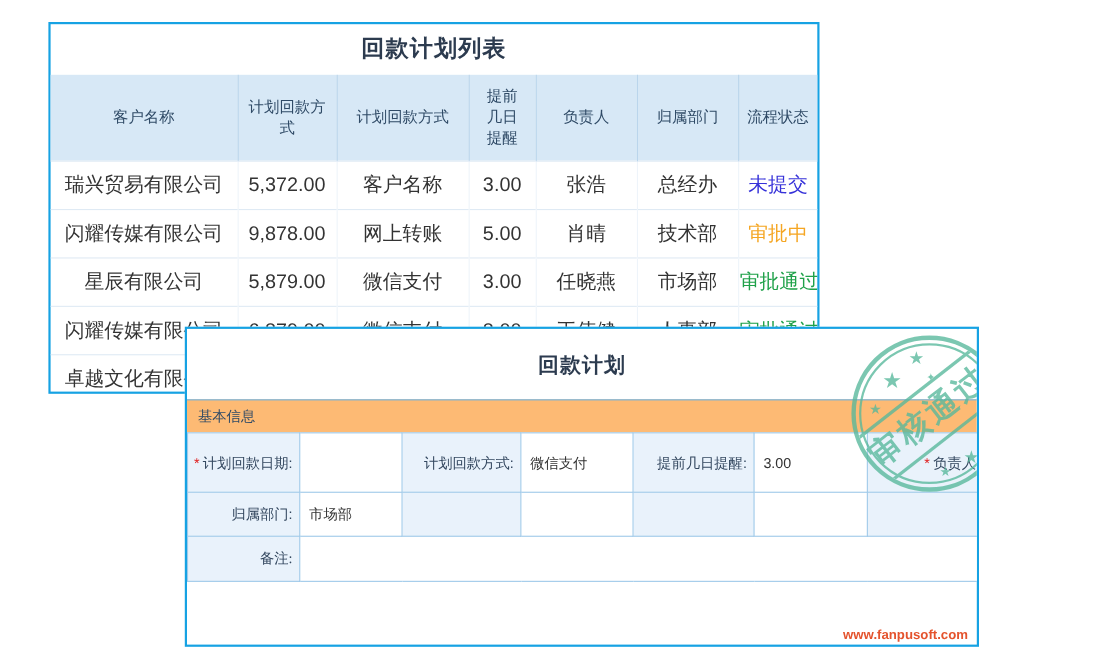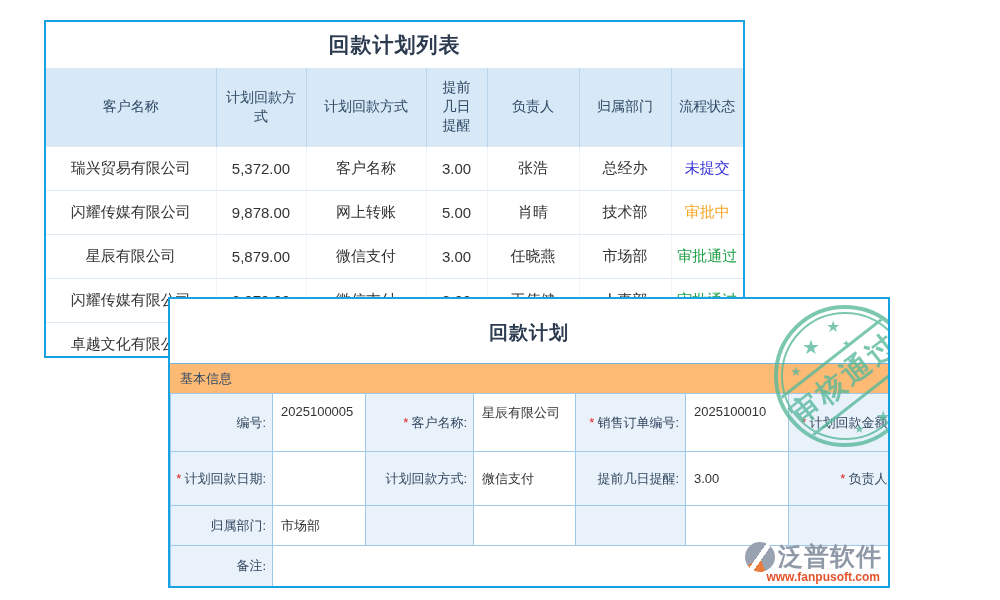--- a/index.html
+++ b/index.html
@@ -20,21 +20,21 @@
   table.list{width:697px;border-collapse:collapse;table-layout:fixed;}
   table.list th{
     height:78px;background:#d7e8f6;color:#2f4a66;font-weight:normal;
     font-size:14px;text-align:center;border-right:1px solid #bad5ec;
     padding:0 4px;box-sizing:border-box;
   }
   table.list th:last-child{border-right:none;}
   th .hdr-wrap{display:inline-block;line-height:19px;}
   th.col-days .hdr-wrap{max-width:32px;}
   table.list td{
-    height:41px;text-align:center;font-size:15px;color:#333333;
+    height:41px;text-align:center;font-size:18px;color:#333333;
     border-top:1px solid #dfeaf4;border-right:1px solid #eef4fa;
     overflow:hidden;white-space:nowrap;
   }
   table.list td:last-child{border-right:none;}
   .blue{color:#3d9bea;}
 
   
   .modal{
     position:absolute;left:168px;top:297px;width:722px;height:291px;
     border:2px solid #16a2e3;background:#ffffff;box-sizing:border-box;
@@ -183,30 +183,20 @@
       <col style="width:102px">
         <col style="width:93px">
         <col style="width:108px">
         <col style="width:102px">
       <col style="width:110px">
         <col style="width:103px">
         <col style="width:109px">
         <col style="width:79px">
     </colgroup>
     <tbody>
-        <tr class="fr1">
-      <td class="lbl"><span class="req"></span><span>编号:</span></td>
-      <td class="val">2025100005</td>
-      <td class="lbl"><span class="req">*</span><span>客户名称:</span></td>
-      <td class="val">星辰有限公司</td>
-      <td class="lbl"><span class="req">*</span><span>销售订单编号:</span></td>
-      <td class="val">2025100010</td>
-      <td class="lbl"><span class="req">*</span><span>计划回款金额:</span></td>
-      <td class="val">5,879.00</td>
-    </tr>
     <tr class="fr2">
       <td class="lbl"><span class="req">*</span><span>计划回款日期:</span></td>
       <td class="val"></td>
       <td class="lbl"><span class="req"></span><span>计划回款方式:</span></td>
       <td class="val">微信支付</td>
       <td class="lbl"><span class="req"></span><span>提前几日提醒:</span></td>
       <td class="val">3.00</td>
       <td class="lbl"><span class="req">*</span><span>负责人:</span></td>
       <td class="val">任晓燕</td>
     </tr>
@@ -235,19 +225,15 @@
     <span class="st st4">✦</span>
     <span class="st st5">★</span>
     <span class="st st6">★</span>
 
     <div class="stamp-band">
       <span>审核通过</span>
     </div>
   </div>
 
   <div class="logo">
-    <div class="logo-top">
-      <div class="logo-icon"></div>
-      <span class="logo-name">泛普软件</span>
-    </div>
     <span class="logo-url">www.fanpusoft.com</span>
   </div>
 </div>
 
 </body></html>

